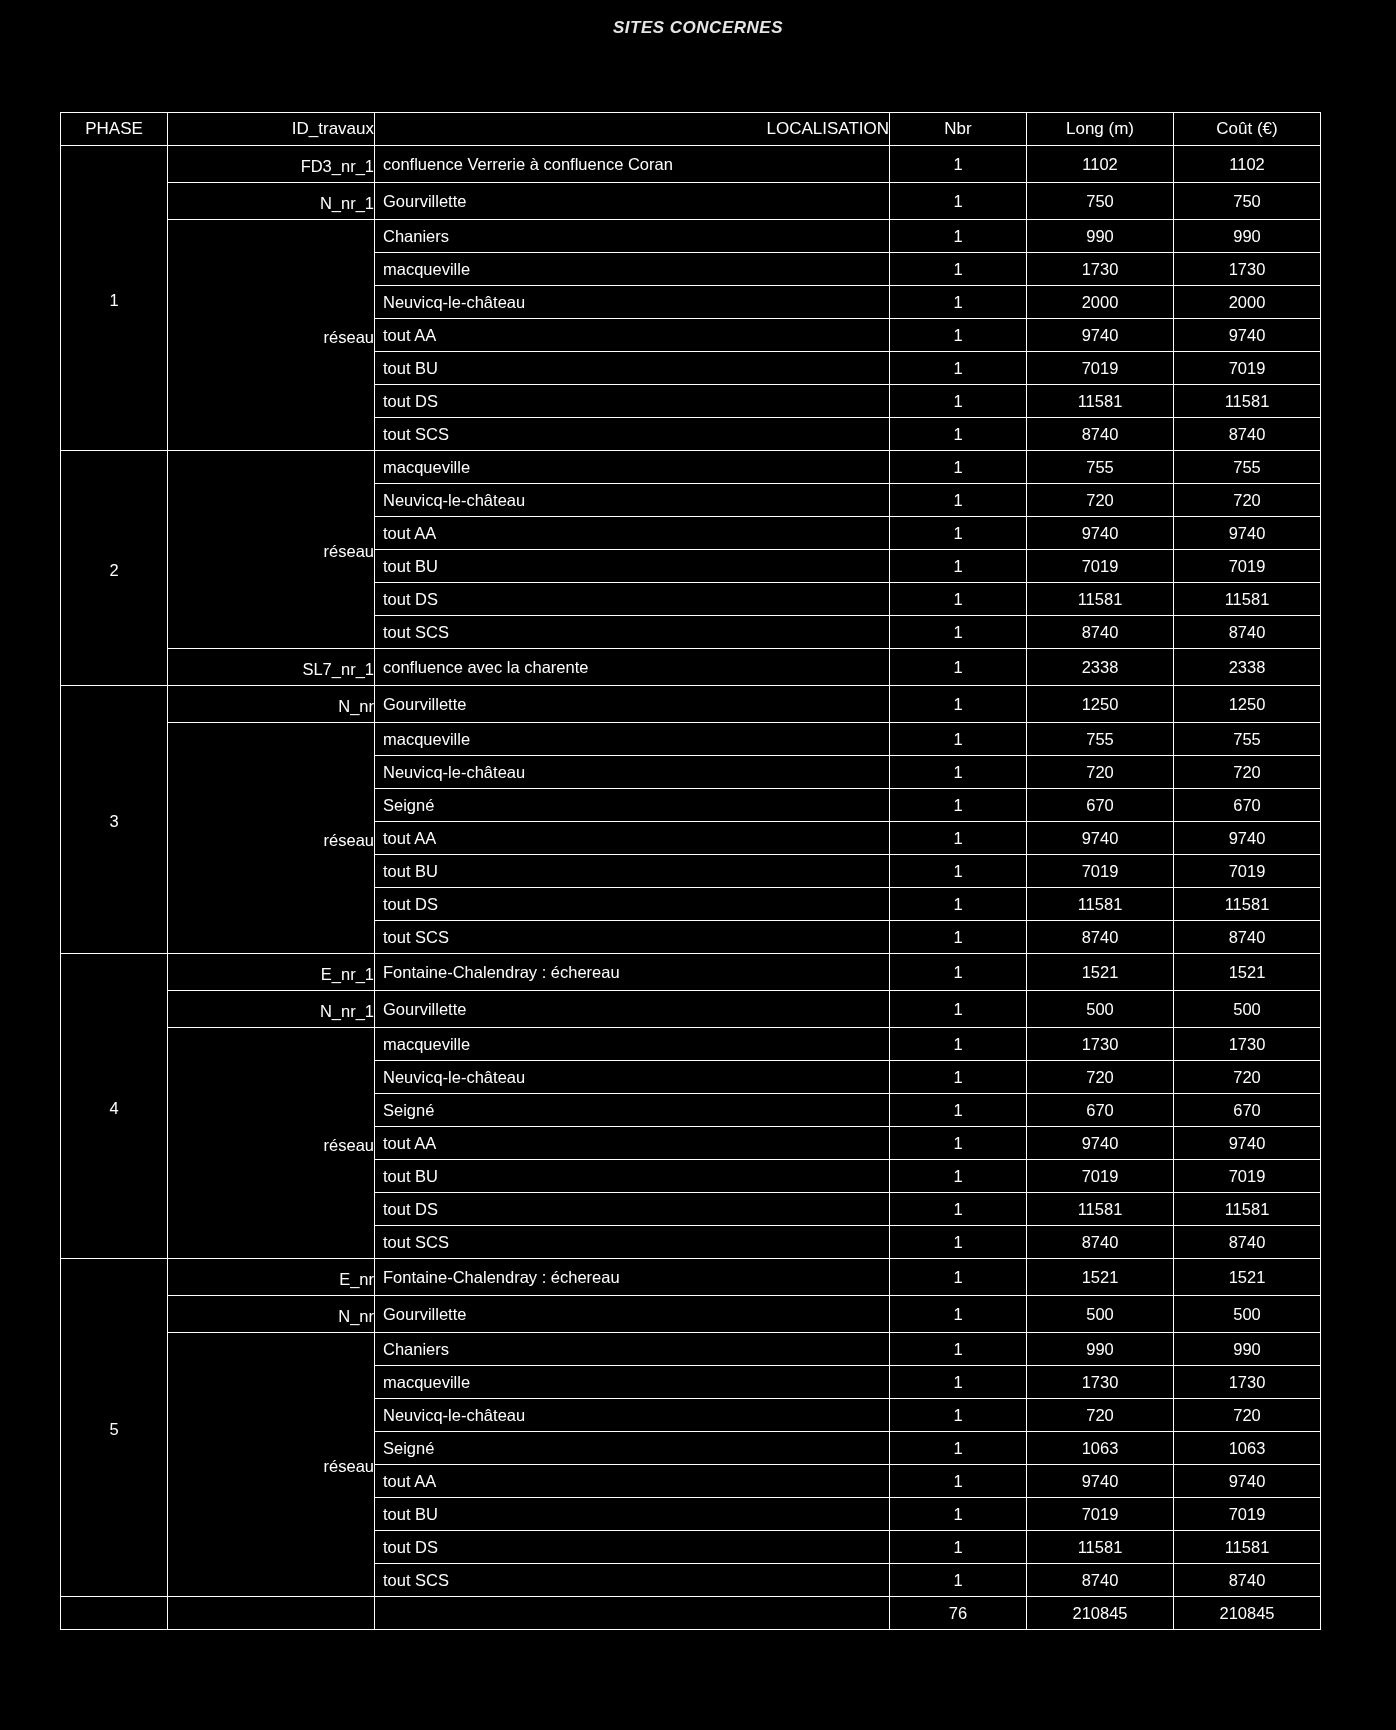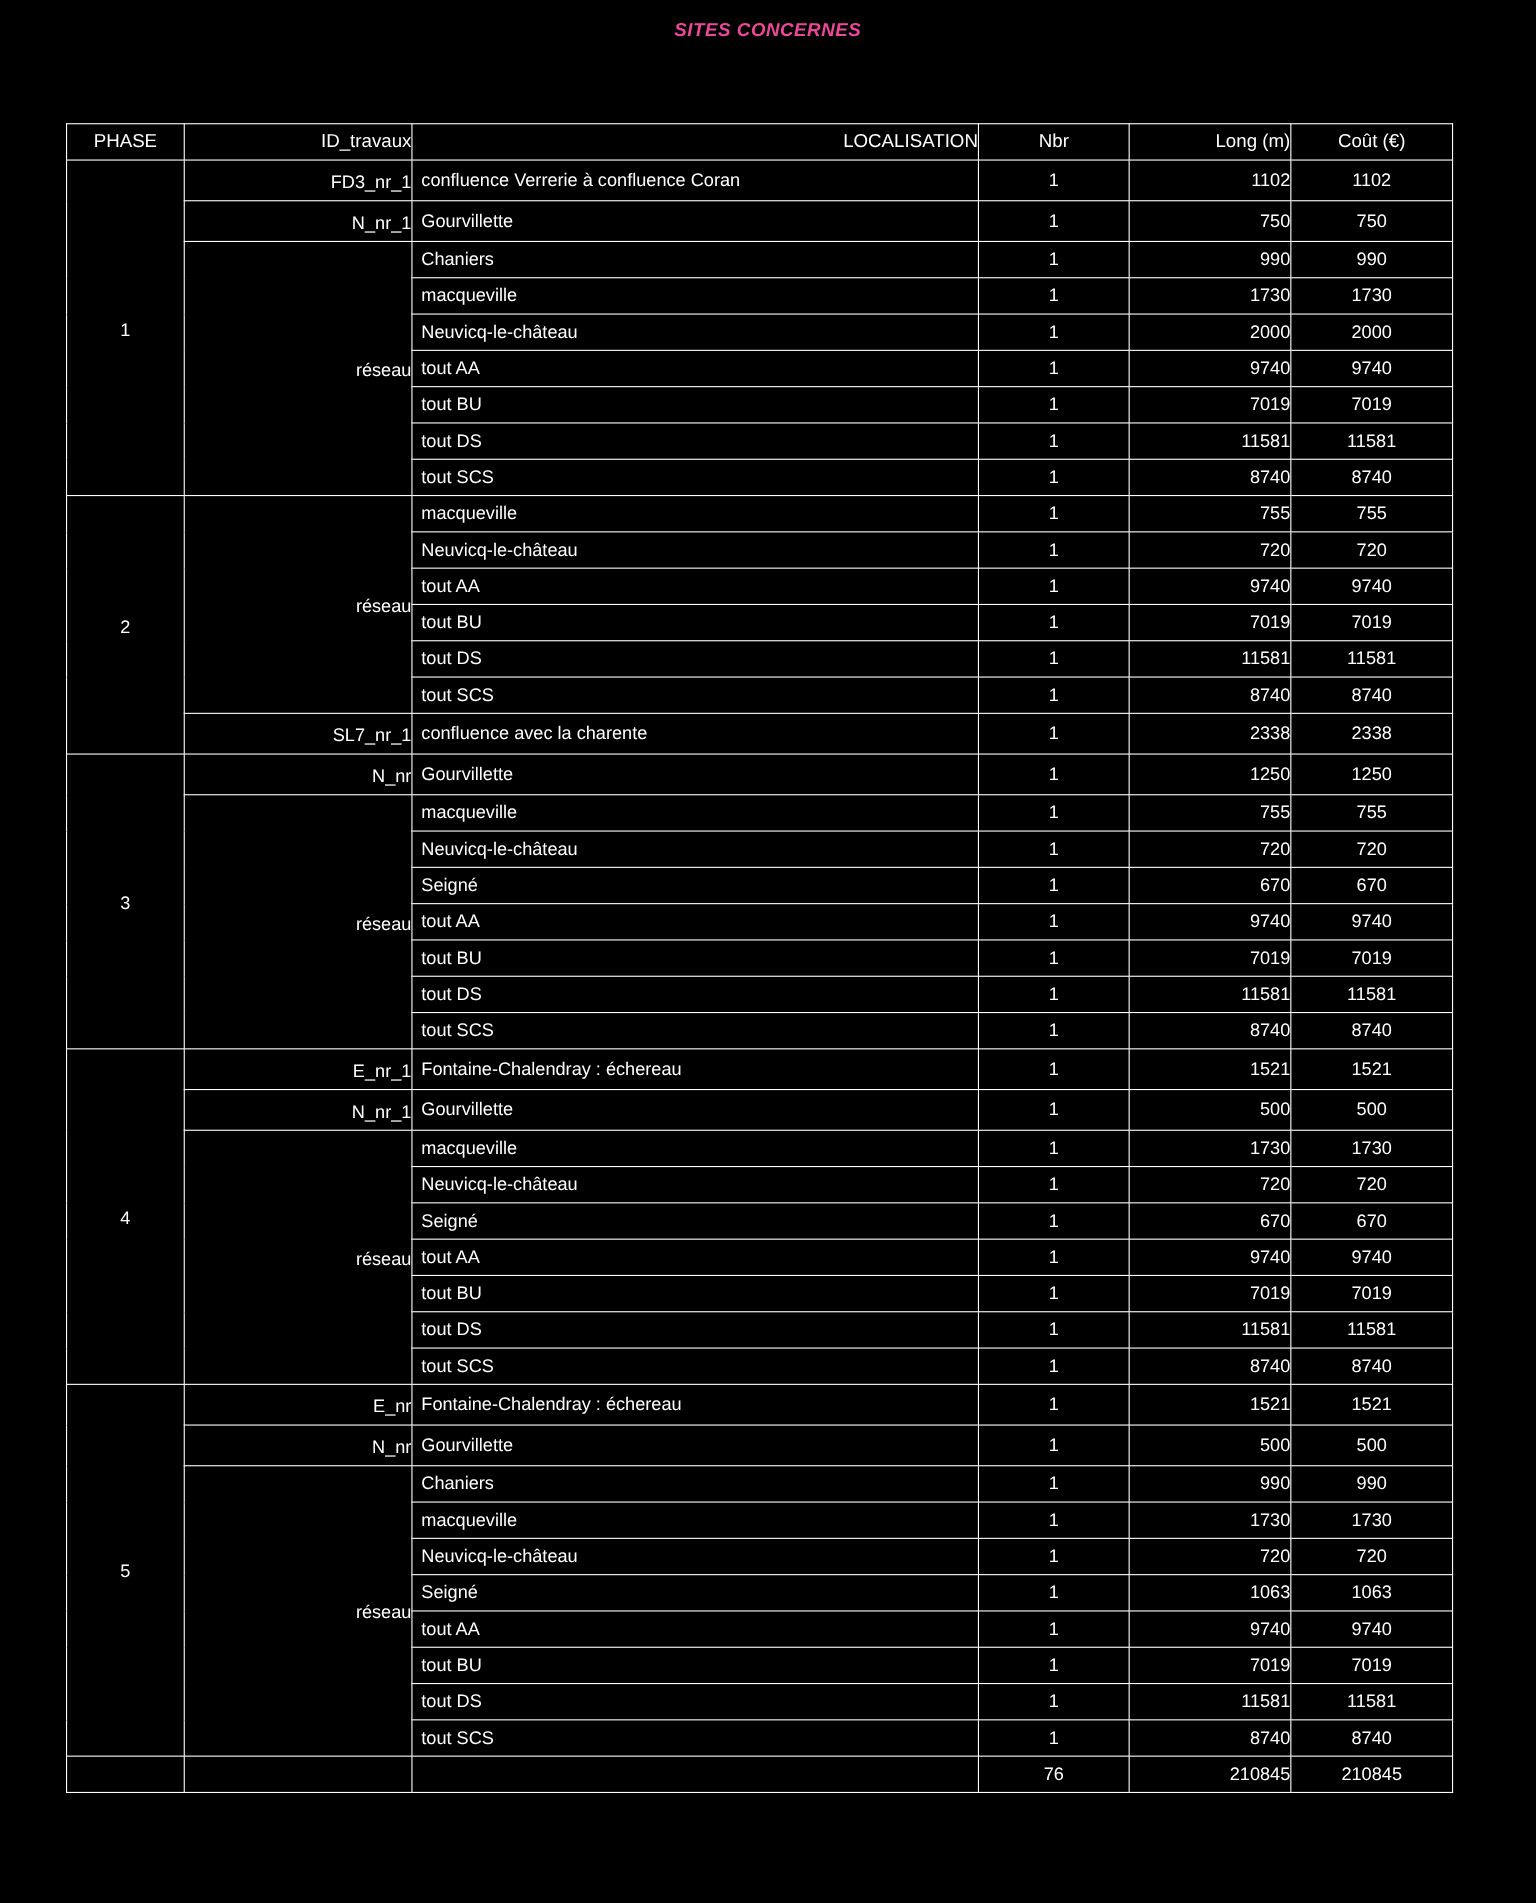--- a/index.html
+++ b/index.html
@@ -22,21 +22,21 @@
     box-sizing: border-box;
   }
   .doc-title {
     text-align: center;
     font-size: 17px;
     font-weight: bold;
     font-style: italic;
     letter-spacing: 0.5px;
     padding-top: 18px;
     padding-bottom: 10px;
-    color: #ec4899;
+    color: #e5e5e5;
   }
   .table-wrap {
     position: absolute;
     left: 22px;
     top: 112px;
     width: 1246px;
   }
   table.main {
     border-collapse: collapse;
     width: 1246px;
@@ -52,21 +52,21 @@
     background: #000000;
     height: 32px;
     vertical-align: middle;
     overflow: hidden;
     white-space: nowrap;
   }
   .c-phase  { width: 106px;  text-align: center; }
   .c-id     { width: 206px;  text-align: right; }
   .c-loc    { width: 506px;  text-align: left; padding-left: 8px !important; }
   .c-nbr    { width: 136px;  text-align: center; }
-  .c-long   { width: 146px;  text-align: right; }
+  .c-long   { width: 146px;  text-align: center; }
   .c-cout   { width: 146px;  text-align: center; }
 
   thead td { height: 36px; font-size: 17px; }
   .hdr-loc { text-align: right; padding-left: 8px !important; }
 
   .grp-top > td { border-top: 2px solid #ffffff; }
   .total-row td { height: 34px; }
   .spanner { vertical-align: top; padding-top: 4px !important; }
 </style>
 </head>

